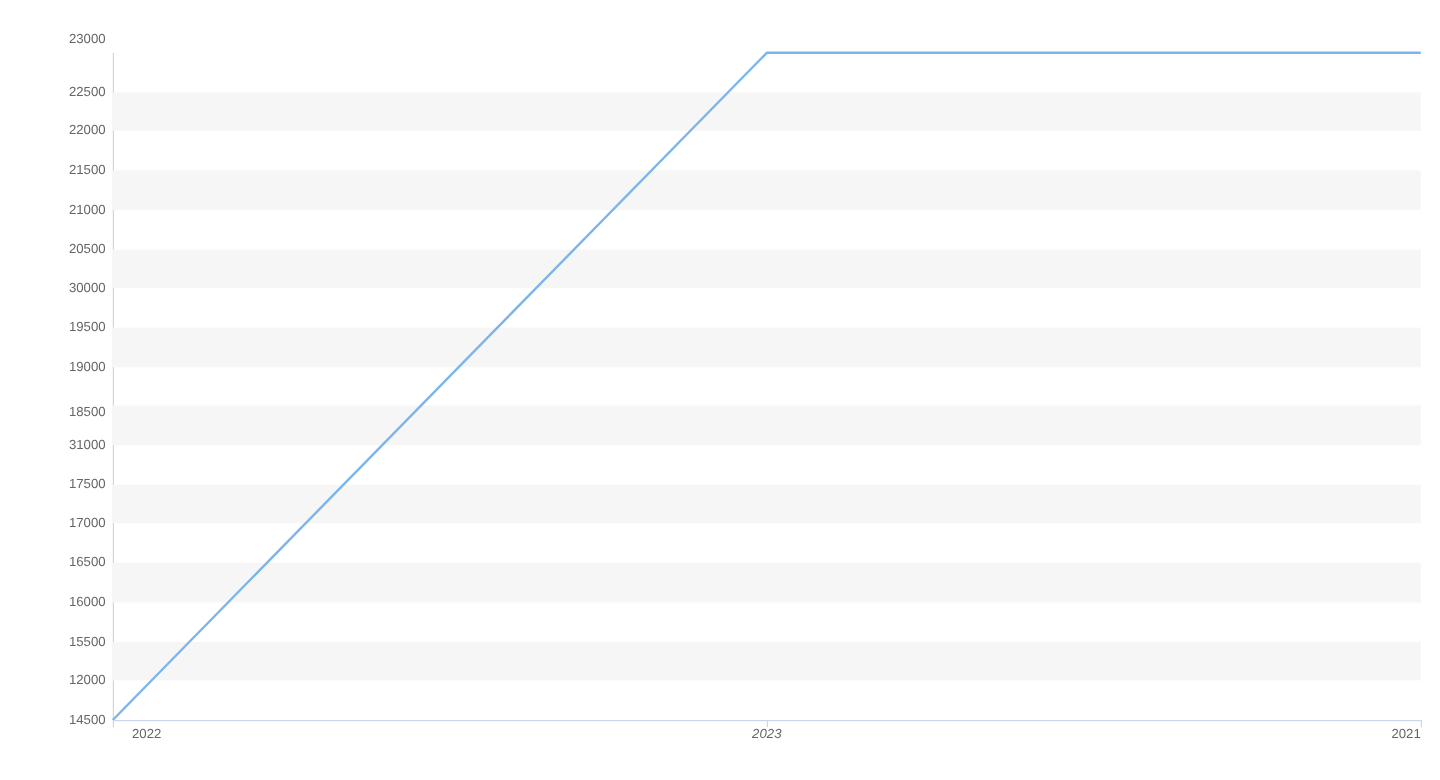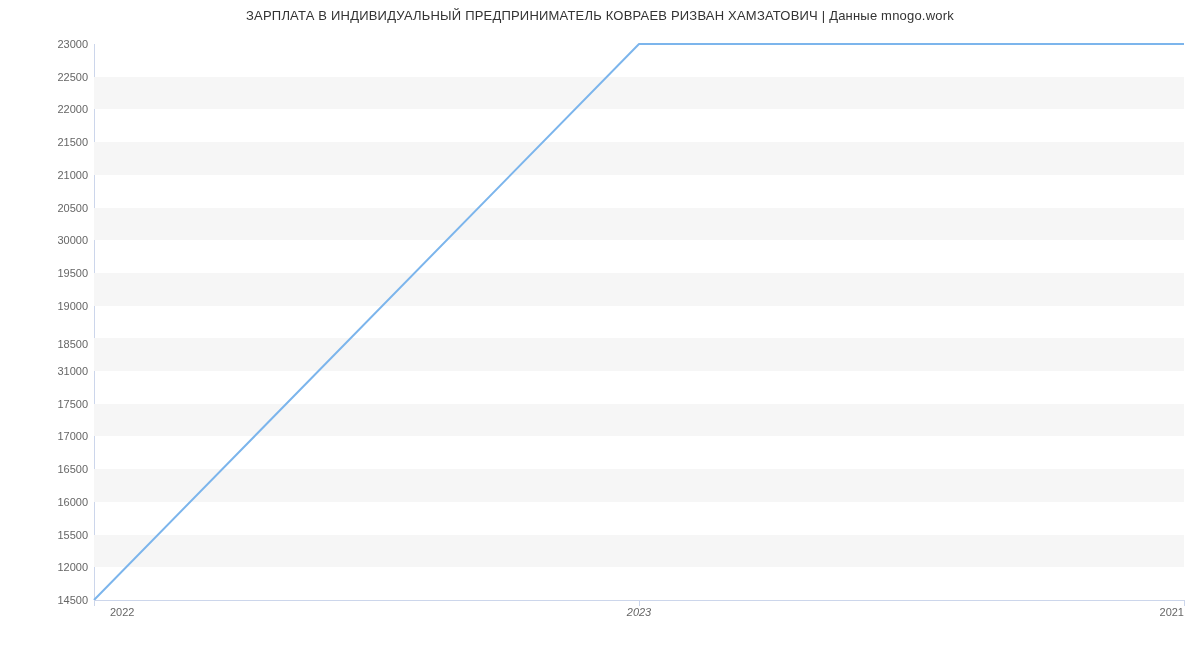--- a/index.html
+++ b/index.html
@@ -79,21 +79,20 @@
     top: 0;
     width: 100%;
     height: 100%;
     overflow: visible;
   }
 </style>
 </head>
 <body>
 
 <div class="chart-wrap">
-  <div class="title">ЗАРПЛАТА В ИНДИВИДУАЛЬНЫЙ ПРЕДПРИНИМАТЕЛЬ КОВРАЕВ РИЗВАН ХАМЗАТОВИЧ | Данные mnogo.work</div>
 
   <div class="y-axis-line"></div>
 
   <div class="plot" id="plot">
       <div class="band" style="top: 490.588px; height: 32.7059px;"></div>
       <div class="band" style="top: 425.176px; height: 32.7059px;"></div>
       <div class="band" style="top: 359.765px; height: 32.7059px;"></div>
       <div class="band" style="top: 294.353px; height: 32.7059px;"></div>
       <div class="band" style="top: 228.941px; height: 32.7059px;"></div>
       <div class="band" style="top: 163.529px; height: 32.7059px;"></div>
@@ -113,20 +112,20 @@
     <div class="ylab" style="top: 371.059px;">31000</div>
     <div class="ylab" style="top: 344px;">18500</div>
     <div class="ylab" style="top: 305.647px;">19000</div>
     <div class="ylab" style="top: 272.941px;">19500</div>
     <div class="ylab" style="top: 240.235px;">30000</div>
     <div class="ylab" style="top: 207.529px;">20500</div>
     <div class="ylab" style="top: 174.824px;">21000</div>
     <div class="ylab" style="top: 142.118px;">21500</div>
     <div class="ylab" style="top: 109.412px;">22000</div>
     <div class="ylab" style="top: 76.7059px;">22500</div>
-    <div class="ylab" style="top: 44px;">23000</div>
+    <div class="ylab" style="top: 33px;">23000</div>
     <div class="xtick" style="left: 94px;"></div>
     <div class="xlab" style="left: 94px; transform: translateX(0px); margin-left: 16px;">2022</div>
     <div class="xtick" style="left: 639px;"></div>
     <div class="xlab" style="left: 639px; font-style: italic;">2023</div>
     <div class="xtick" style="left: 1184px;"></div>
     <div class="xlab" style="left: 1184px; transform: translateX(-100%);">2021</div>
   </div>
 
 </body></html>

